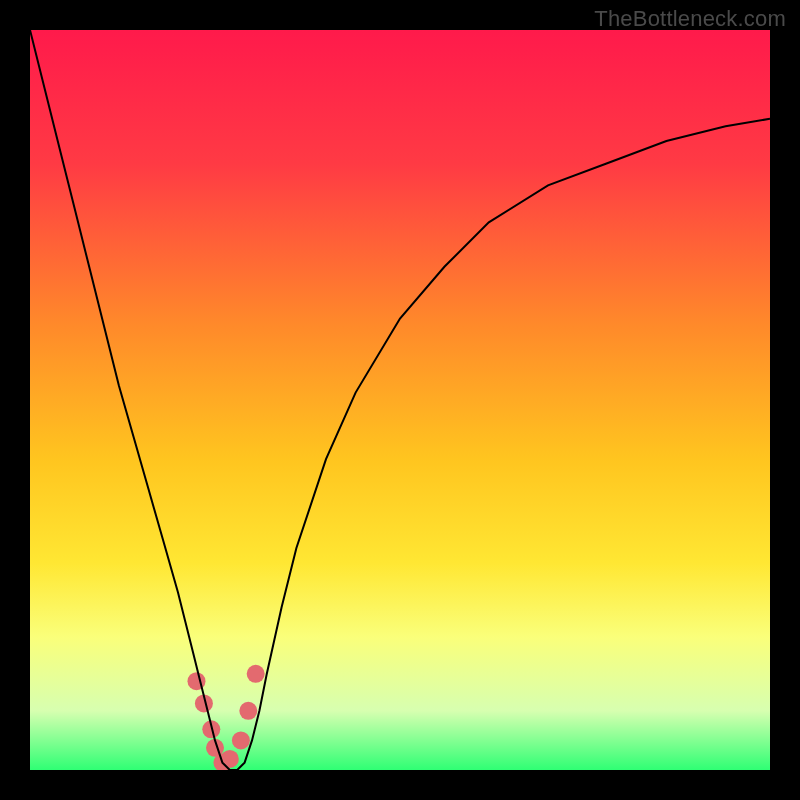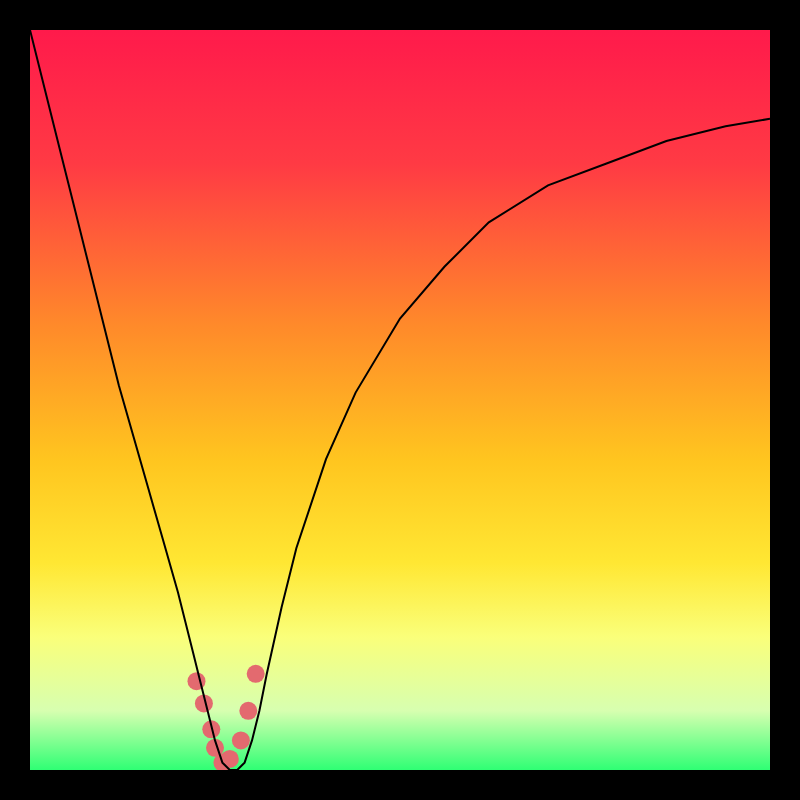--- a/index.html
+++ b/index.html
@@ -66,13 +66,14 @@
           <circle cx="185.0" cy="717.8" r="9" fill="#e36a6f"></circle>
           <circle cx="192.4" cy="732.6" r="9" fill="#e36a6f"></circle>
           <circle cx="199.8" cy="728.9" r="9" fill="#e36a6f"></circle>
           <circle cx="210.9" cy="710.4" r="9" fill="#e36a6f"></circle>
           <circle cx="218.3" cy="680.8" r="9" fill="#e36a6f"></circle>
           <circle cx="225.7" cy="643.8" r="9" fill="#e36a6f"></circle>
         </g>
       <path id="curve" fill="none" stroke="#000000" stroke-width="2" d="M0.0 0.0 L14.8 59.2 L29.6 118.4 L44.4 177.6 L59.2 236.8 L74.0 296.0 L88.8 355.2 L103.6 407.0 L118.4 458.8 L133.2 510.6 L148.0 562.4 L155.4 592.0 L162.8 621.6 L170.2 651.2 L177.6 680.8 L185.0 710.4 L192.4 732.6 L199.8 740.0 L207.2 740.0 L214.6 732.6 L222.0 710.4 L229.4 680.8 L236.8 643.8 L251.6 577.2 L266.4 518.0 L296.0 429.2 L325.6 362.6 L370.0 288.6 L414.4 236.8 L458.8 192.4 L518.0 155.4 L577.2 133.2 L636.4 111.0 L695.6 96.2 L740.0 88.8 "></path>
     </svg>
   </div>
+  <div class="watermark">TheBottleneck.com</div>
 </div>
 
 </body></html>

